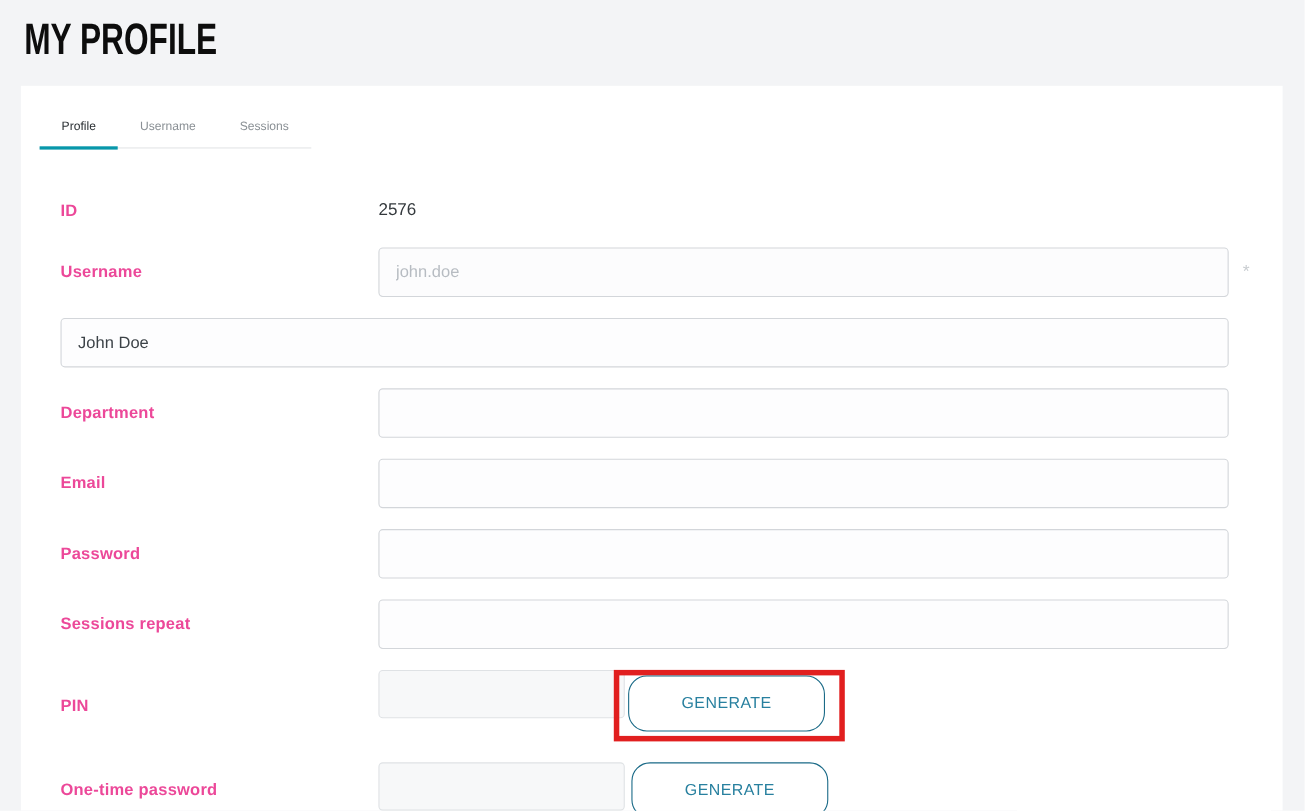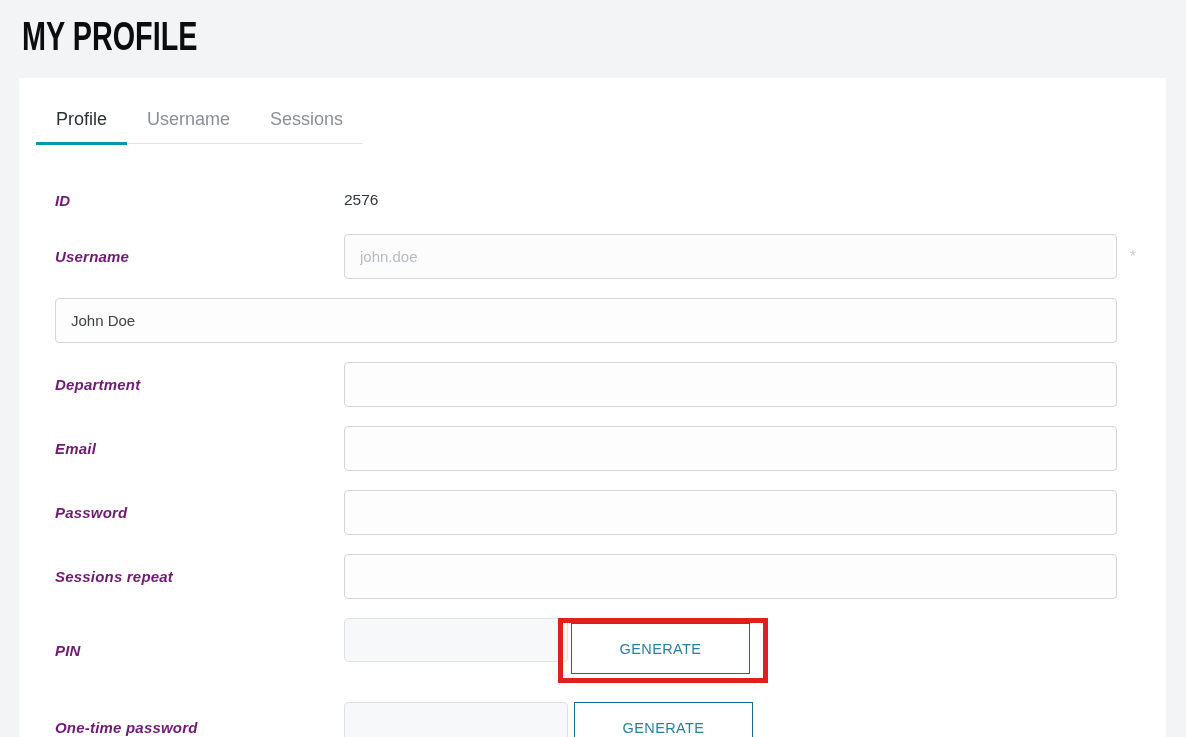--- a/index.html
+++ b/index.html
@@ -21,55 +21,55 @@
   
   .card {
     margin: 0 20px 0 19px; background: #ffffff;
     height: 659px; position: relative;
   }
   
   .tabs-wrap { padding: 20px 0 0 17px; }
   .tabs { display: inline-flex; border-bottom: 1px solid #e3e5e7; }
   .tab {
     position: relative; padding: 11px 20px 13px;
-    font-size: 18px; color: #8a9095; cursor: pointer; white-space: nowrap;
+    font-size: 11px; color: #8a9095; cursor: pointer; white-space: nowrap;
   }
   .tab.active { color: #2b3034; }
   .tab.active::after {
     content: ""; position: absolute; left: 0; right: 0; bottom: -2px;
     height: 3px; background: #0897aa;
   }
   
   .form { padding: 36px 49px 0 36px; }
   .row { display: flex; align-items: center; margin-bottom: 19px; min-height: 45px; }
   .row-id { min-height: 40px; margin-bottom: 14px; }
   .lbl {
     flex: none; width: 289px; font-size: 15px; font-weight: 600;
-    color: #701a75; letter-spacing: 0.2px; font-style: italic;
+    color: #ec4899; letter-spacing: 0.2px;
   }
   .ctl { flex: 1 1 auto; display: flex; align-items: flex-start; position: relative; }
   .static-value { font-size: 15.5px; color: #33383c; }
   .input {
     width: 100%; height: 45px; border: 1px solid #d3d6da; border-radius: 4px;
     background: #fdfdfe; padding: 16px 15px; font-size: 15px; color: #3c4247;
     font-family: "Liberation Sans", sans-serif; outline: none;
   }
   .input:disabled { color: #b7bcc2; background: #fcfcfd; }
   .req-marker {
     position: absolute; right: -19px; top: 50%; transform: translateY(-50%);
     color: #c8ccd0; font-size: 16px;
   }
   .input-short {
     flex: none; width: 224px; height: 44px; border: 1px solid #dfe2e5;
     border-radius: 4px; background: #f7f8f9; padding: 0 15px;
     font-size: 15px; color: #3c4247; font-family: "Liberation Sans", sans-serif; outline: none;
   }
   .gen-btn {
     width: 179px; height: 51px; background: #ffffff;
-    border: 1.5px solid #1a6a87; border-radius: 0;
+    border: 1.5px solid #1a6a87; border-radius: 17px;
     color: #28809f; font-size: 14.5px; letter-spacing: 0.4px;
     font-family: "Liberation Sans", sans-serif; cursor: pointer;
   }
   .gen-wrap { margin-left: 6px; }
   .annotation-box {
     border: 5px solid #e11f1f; padding: 0px 13px 4px 8px;
     margin-left: -10px; display: inline-block;
   }
 </style>
 </head>

